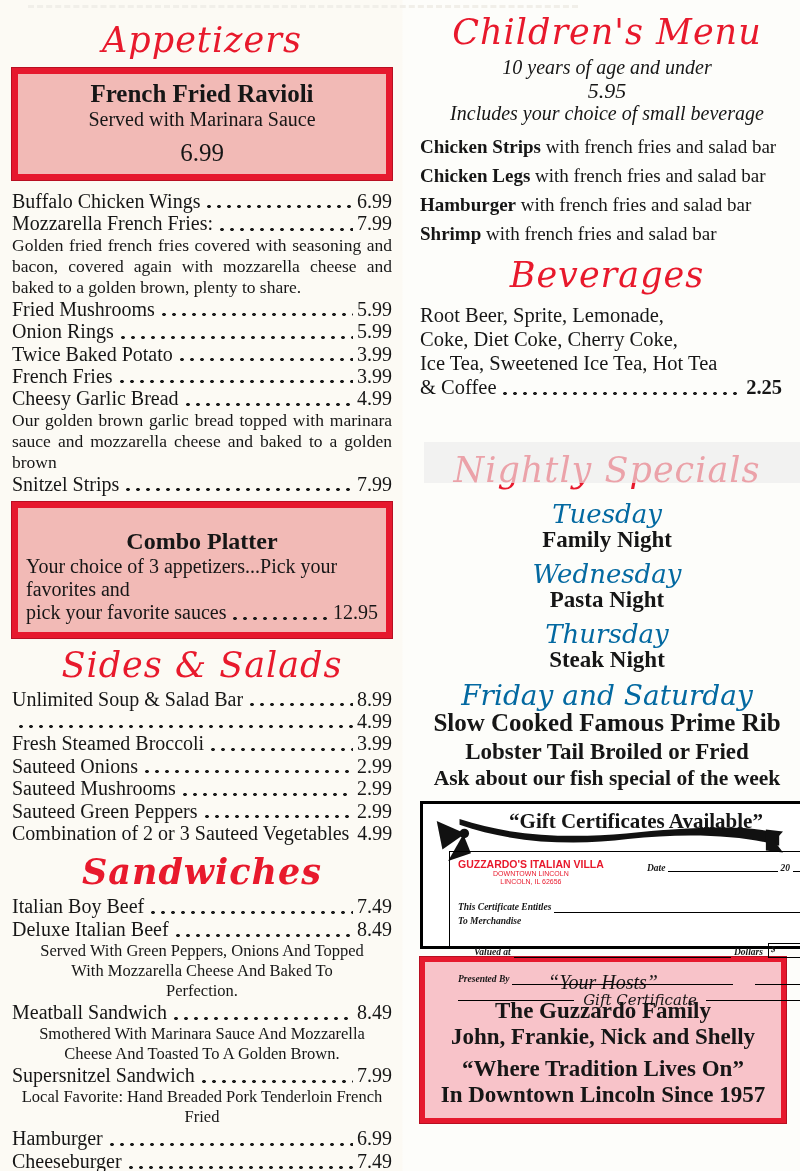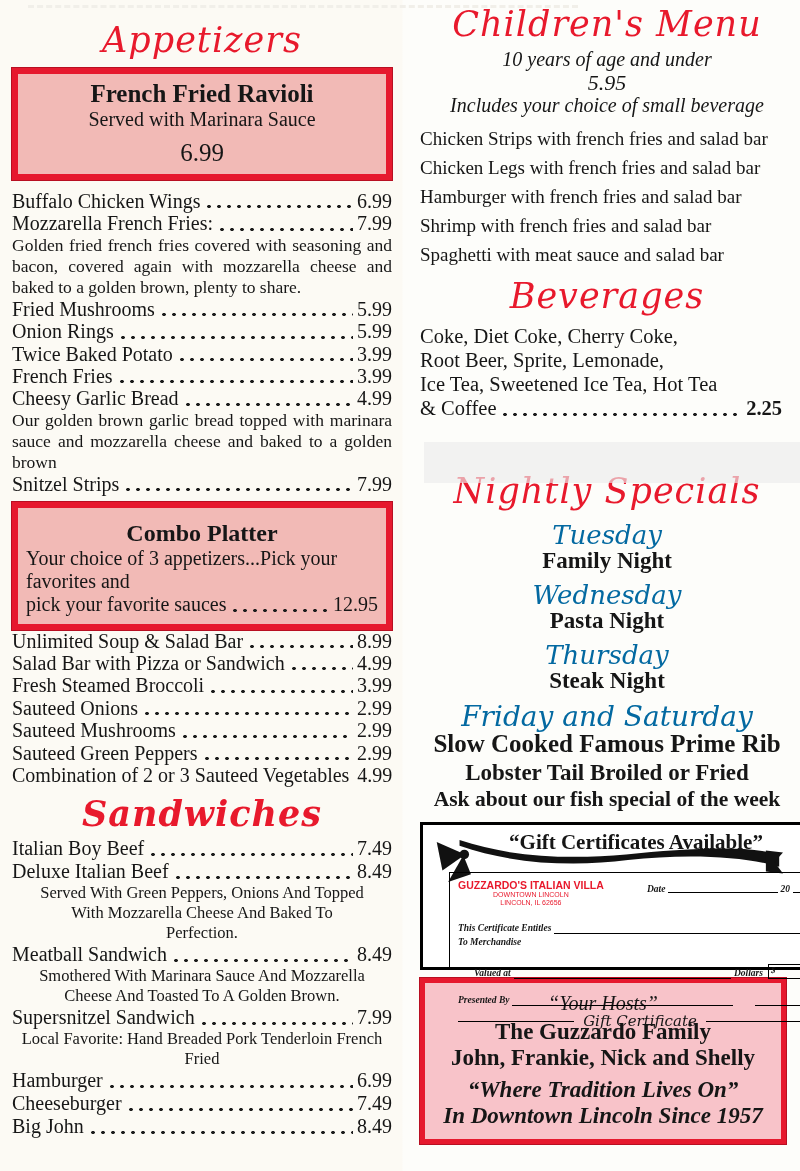--- a/index.html
+++ b/index.html
@@ -14,53 +14,53 @@
   body{
     width:800px;height:1171px;overflow:hidden;position:relative;
     background:linear-gradient(90deg,#fcfaf4 0,#fcfaf4 402px,#fdfdfa 403px,#fdfdfa 100%);
     font-family:"Liberation Serif",serif;color:var(--ink);
   }
   .scan-dashes{position:absolute;top:5px;left:28px;width:550px;border-top:3px dashed #f1efe9;}
   .gray-band{position:absolute;left:424px;top:442px;width:376px;height:41px;background:#ececec;opacity:.65;}
   .page{position:relative;display:flex;width:800px;height:1171px;}
   .col{display:block;}
   .col-left{width:400px;padding:20px 8px 0 12px;}
-  .col-right{width:400px;padding:4px 6px 0 20px;}
+  .col-right{width:400px;padding:12px 6px 0 20px;}
 
   .sec-title{font-family:"DejaVu Serif",serif;font-style:italic;font-weight:500;
     color:var(--red);text-align:center;font-size:35px;line-height:40px;letter-spacing:1px;}
   .black-script{font-family:"DejaVu Serif",serif;font-style:italic;color:#0369a1;text-align:center;}
 
   
   .feature-box{background:var(--pink);border:6px solid var(--border-red);
     box-shadow:0 0 0 1px #b80f22;text-align:center;padding:6px 8px 8px;}
   .fb-title{font-size:25px;font-weight:bold;line-height:28px;}
   .fb-sub{font-size:20px;line-height:23px;}
   .fb-price{font-size:25px;line-height:27px;margin-top:8px;}
-  .combo{text-align:left;padding:12px 8px 8px;margin-top:7px;}
+  .combo{text-align:left;padding:20px 8px 8px;margin-top:7px;}
   .combo .fb-title{text-align:center;font-size:24px;line-height:27px;}
   .combo-line{font-size:20px;line-height:23px;}
 
   
   .row{display:flex;align-items:flex-end;font-size:20px;line-height:22.4px;}
   .row .nm{white-space:nowrap;}
   .leader{flex:1 1 auto;height:14px;margin:0 4px;
     background-image:radial-gradient(circle,#1c1c1c 1.5px,transparent 2px);
     background-size:10px 5px;background-repeat:repeat-x;background-position:left bottom 3px;}
   .pr{white-space:nowrap;}
   .sand .row{line-height:23px;}
 
   .desc-just{font-size:17.5px;line-height:21px;text-align:justify;}
   .desc-center{font-size:16.5px;line-height:20px;text-align:center;}
 
   
   .children-sub{font-style:italic;font-size:20px;line-height:23px;text-align:center;}
   .children-price{font-size:22px;line-height:23px;text-align:center;font-style:italic;}
   .kid-item{font-size:19px;line-height:20px;margin-bottom:9px;}
-  .kid-item b{font-weight:normal;}
+  .kid-item b{font-weight:bold;}
   .bev-line{font-size:20.5px;line-height:24px;}
   .bev-last{display:flex;align-items:flex-end;font-size:20.5px;line-height:24px;margin-right:12px;}
   .bev-last .pr{font-weight:bold;}
 
   .day{font-size:26px;line-height:26px;margin-top:8px;}
   .night{font-size:23px;line-height:26px;font-weight:bold;text-align:center;}
   .primerib{font-size:25px;line-height:28px;font-weight:bold;text-align:center;}
   .seasoned{font-size:14.5px;line-height:16px;font-weight:bold;font-style:italic;text-align:center;}
   .lobster{font-size:23px;line-height:26px;font-weight:bold;text-align:center;margin-top:2px;}
   .fishask{font-size:21.5px;line-height:26px;font-weight:bold;text-align:center;}
@@ -91,21 +91,21 @@
   .cert-foot{display:flex;align-items:center;margin-top:7px;}
   .fline{flex:1;border-top:1.4px solid #000;}
   .gc{margin:0 9px;font-family:"DejaVu Serif",serif;font-style:italic;font-size:15px;line-height:16px;}
 
   
   .hosts{margin-top:8px;width:366px;background:var(--hosts-pink);
     border:5px solid var(--border-red);box-shadow:0 0 0 1px #b80f22;
     text-align:center;padding:8px 6px 10px;}
   .hosts-title{font-style:italic;font-size:20px;line-height:24px;}
   .hosts-line{font-weight:bold;font-size:23px;line-height:26px;}
-  .hosts-quote{font-weight:bold;font-style:italic;font-size:23px;line-height:26px;}
+  .hosts-quote{font-weight:bold;font-size:23px;line-height:26px;}
   .mt4{margin-top:4px;} .mt6{margin-top:6px;} .mt8{margin-top:8px;} .mt10{margin-top:10px;} .mt12{margin-top:12px;}
 </style>
 </head>
 <body>
 
 <div class="page">
   <div class="scan-dashes"></div>
   <div class="gray-band"></div>
 
   <div class="col col-left">
@@ -165,28 +165,28 @@
     <div class="feature-box combo">
       <div class="fb-title">Combo Platter</div>
       <div class="combo-line">Your choice of 3 appetizers...Pick your favorites and</div>
       <div class="row combo-line">
           <span class="nm">pick your favorite sauces</span>
           <span class="leader"></span>
           <span class="pr">12.95</span>
         </div>
     </div>
 
+    <div class="sec-title mt4" style="line-height:46px;">Sides &amp; Salads</div>
     <div>
       <div class="row">
           <span class="nm">Unlimited Soup &amp; Salad Bar</span>
           <span class="leader"></span>
           <span class="pr">8.99</span>
         </div>
       <div class="row">
-          <span class="nm">Salad Bar with Pizza or Sandwich</span>
           <span class="leader"></span>
           <span class="pr">4.99</span>
         </div>
       <div class="row">
           <span class="nm">Fresh Steamed Broccoli</span>
           <span class="leader"></span>
           <span class="pr">3.99</span>
         </div>
       <div class="row">
           <span class="nm">Sauteed Onions</span>
@@ -259,27 +259,26 @@
     <div class="sec-title">Children's Menu</div>
     <div class="children-sub mt4">10 years of age and under</div>
     <div class="children-price">5.95</div>
     <div class="children-sub">Includes your choice of small beverage</div>
 
     <div class="mt12">
       <div class="kid-item"><b>Chicken Strips</b><span> with french fries and salad bar</span></div>
       <div class="kid-item"><b>Chicken Legs</b><span> with french fries and salad bar</span></div>
       <div class="kid-item"><b>Hamburger</b><span> with french fries and salad bar</span></div>
       <div class="kid-item"><b>Shrimp</b><span> with french fries and salad bar</span></div>
-      <div class="kid-item"><b>Spaghetti with meat sauce</b><span> and salad bar</span></div>
     </div>
 
     <div class="sec-title" style="line-height:44px;">Beverages</div>
     <div class="mt6">
+      <div class="bev-line">Root Beer, Sprite, Lemonade,</div>
       <div class="bev-line">Coke, Diet Coke, Cherry Coke,</div>
-      <div class="bev-line">Root Beer, Sprite, Lemonade,</div>
       <div class="bev-line">Ice Tea, Sweetened Ice Tea, Hot Tea</div>
       <div class="bev-last">
           <span class="nm">&amp; Coffee</span>
           <span class="leader"></span>
           <span class="pr">2.25</span>
         </div>
     </div>
 
     <div class="sec-title" style="margin-top:48px;line-height:46px;">Nightly Specials</div>
     <div>

